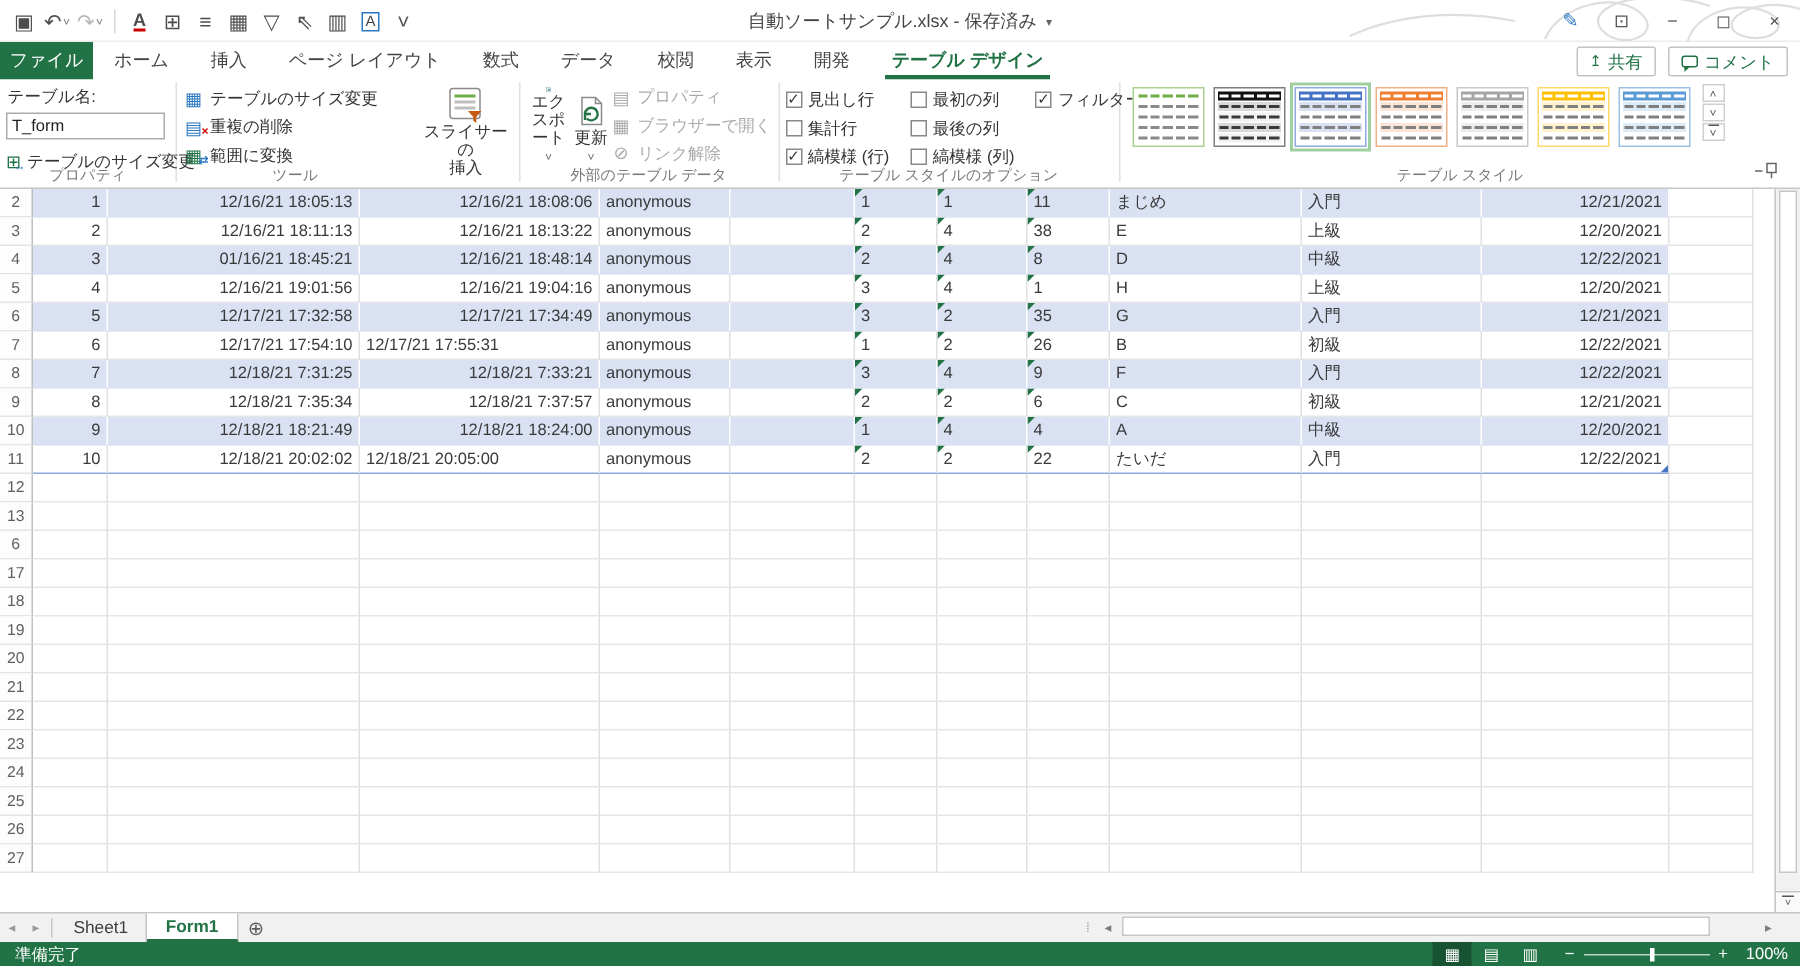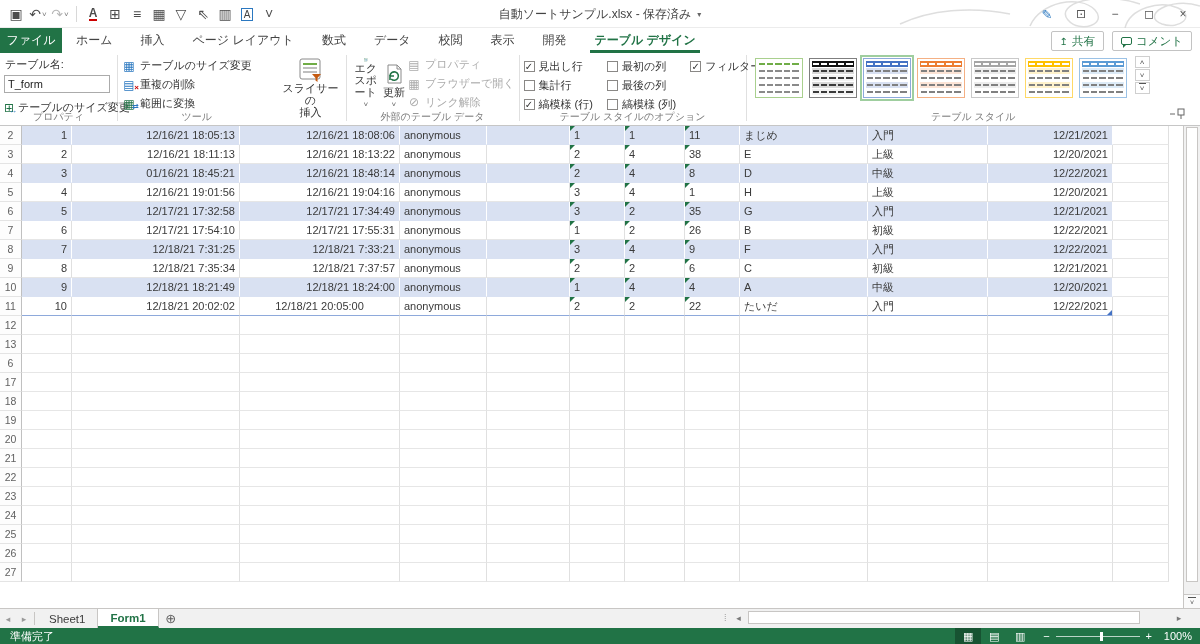--- a/index.html
+++ b/index.html
@@ -678,21 +678,21 @@
         <div class="cell banded" style="width: 55px; text-align: left;">35<span class="tri"></span></div>
         <div class="cell banded" style="width: 128px; text-align: left;">G</div>
         <div class="cell banded" style="width: 120px; text-align: left;">入門</div>
         <div class="cell banded" style="width: 125px; text-align: right;">12/21/2021</div>
         <div class="cell" style="width: 56px; text-align: left;"></div>
       </div>
       <div class="grid-row">
         <div class="row-num">7</div>
         <div class="cell" style="width: 50px; text-align: right;">6</div>
         <div class="cell" style="width: 168px; text-align: right;">12/17/21 17:54:10</div>
-        <div class="cell" style="width: 160px; text-align: right;">12/17/21 17:55:31</div>
+        <div class="cell" style="width: 160px; ">12/17/21 17:55:31</div>
         <div class="cell" style="width: 87px; text-align: left;">anonymous</div>
         <div class="cell" style="width: 83px; text-align: left;"></div>
         <div class="cell" style="width: 55px; text-align: left;">1<span class="tri"></span></div>
         <div class="cell" style="width: 60px; text-align: left;">2<span class="tri"></span></div>
         <div class="cell" style="width: 55px; text-align: left;">26<span class="tri"></span></div>
         <div class="cell" style="width: 128px; text-align: left;">B</div>
         <div class="cell" style="width: 120px; text-align: left;">初級</div>
         <div class="cell" style="width: 125px; text-align: right;">12/22/2021</div>
         <div class="cell" style="width: 56px; text-align: left;"></div>
       </div>
@@ -738,21 +738,21 @@
         <div class="cell banded" style="width: 55px; text-align: left;">4<span class="tri"></span></div>
         <div class="cell banded" style="width: 128px; text-align: left;">A</div>
         <div class="cell banded" style="width: 120px; text-align: left;">中級</div>
         <div class="cell banded" style="width: 125px; text-align: right;">12/20/2021</div>
         <div class="cell" style="width: 56px; text-align: left;"></div>
       </div>
       <div class="grid-row">
         <div class="row-num">11</div>
         <div class="cell tbl-bottom" style="width: 50px; text-align: right;">10</div>
         <div class="cell tbl-bottom" style="width: 168px; text-align: right;">12/18/21 20:02:02</div>
-        <div class="cell tbl-bottom" style="width: 160px; text-align: center;">12/18/21 20:05:00</div>
+        <div class="cell tbl-bottom" style="width: 160px; text-align: left;">12/18/21 20:05:00</div>
         <div class="cell tbl-bottom" style="width: 87px; text-align: left;">anonymous</div>
         <div class="cell tbl-bottom" style="width: 83px; text-align: left;"></div>
         <div class="cell tbl-bottom" style="width: 55px; text-align: left;">2<span class="tri"></span></div>
         <div class="cell tbl-bottom" style="width: 60px; text-align: left;">2<span class="tri"></span></div>
         <div class="cell tbl-bottom" style="width: 55px; text-align: left;">22<span class="tri"></span></div>
         <div class="cell tbl-bottom" style="width: 128px; text-align: left;">たいだ</div>
         <div class="cell tbl-bottom" style="width: 120px; text-align: left;">入門</div>
         <div class="cell tbl-bottom" style="width: 125px; text-align: right;">12/22/2021<span class="tbl-handle"></span></div>
         <div class="cell" style="width: 56px; text-align: left;"></div>
       </div>

